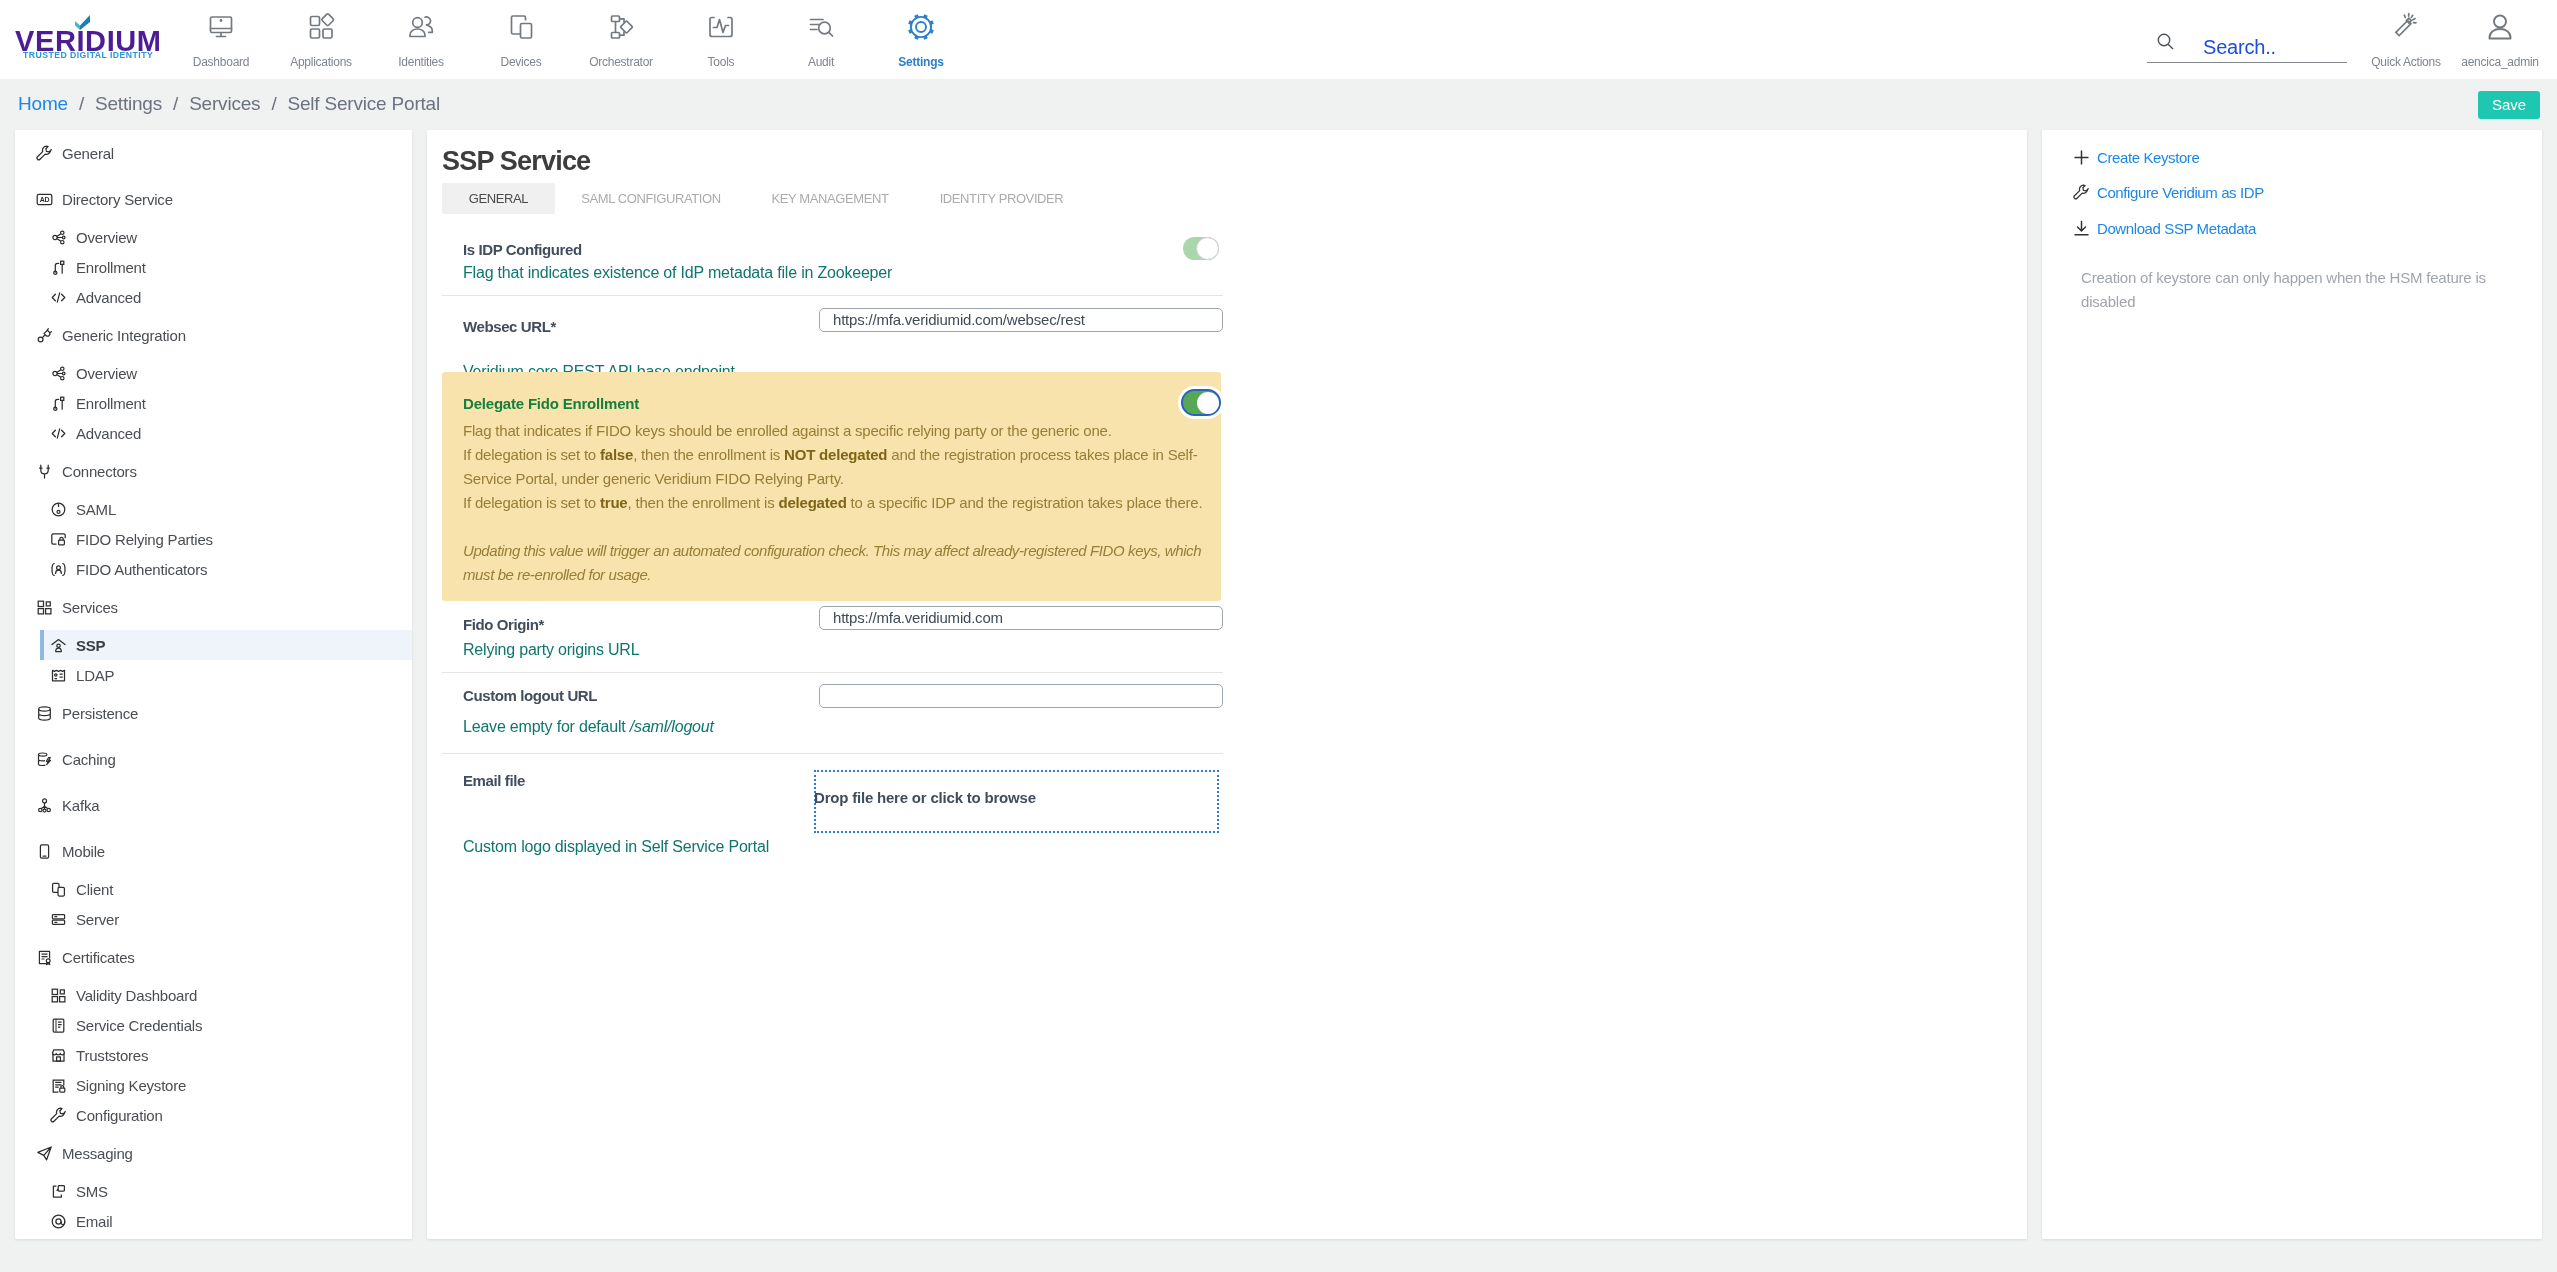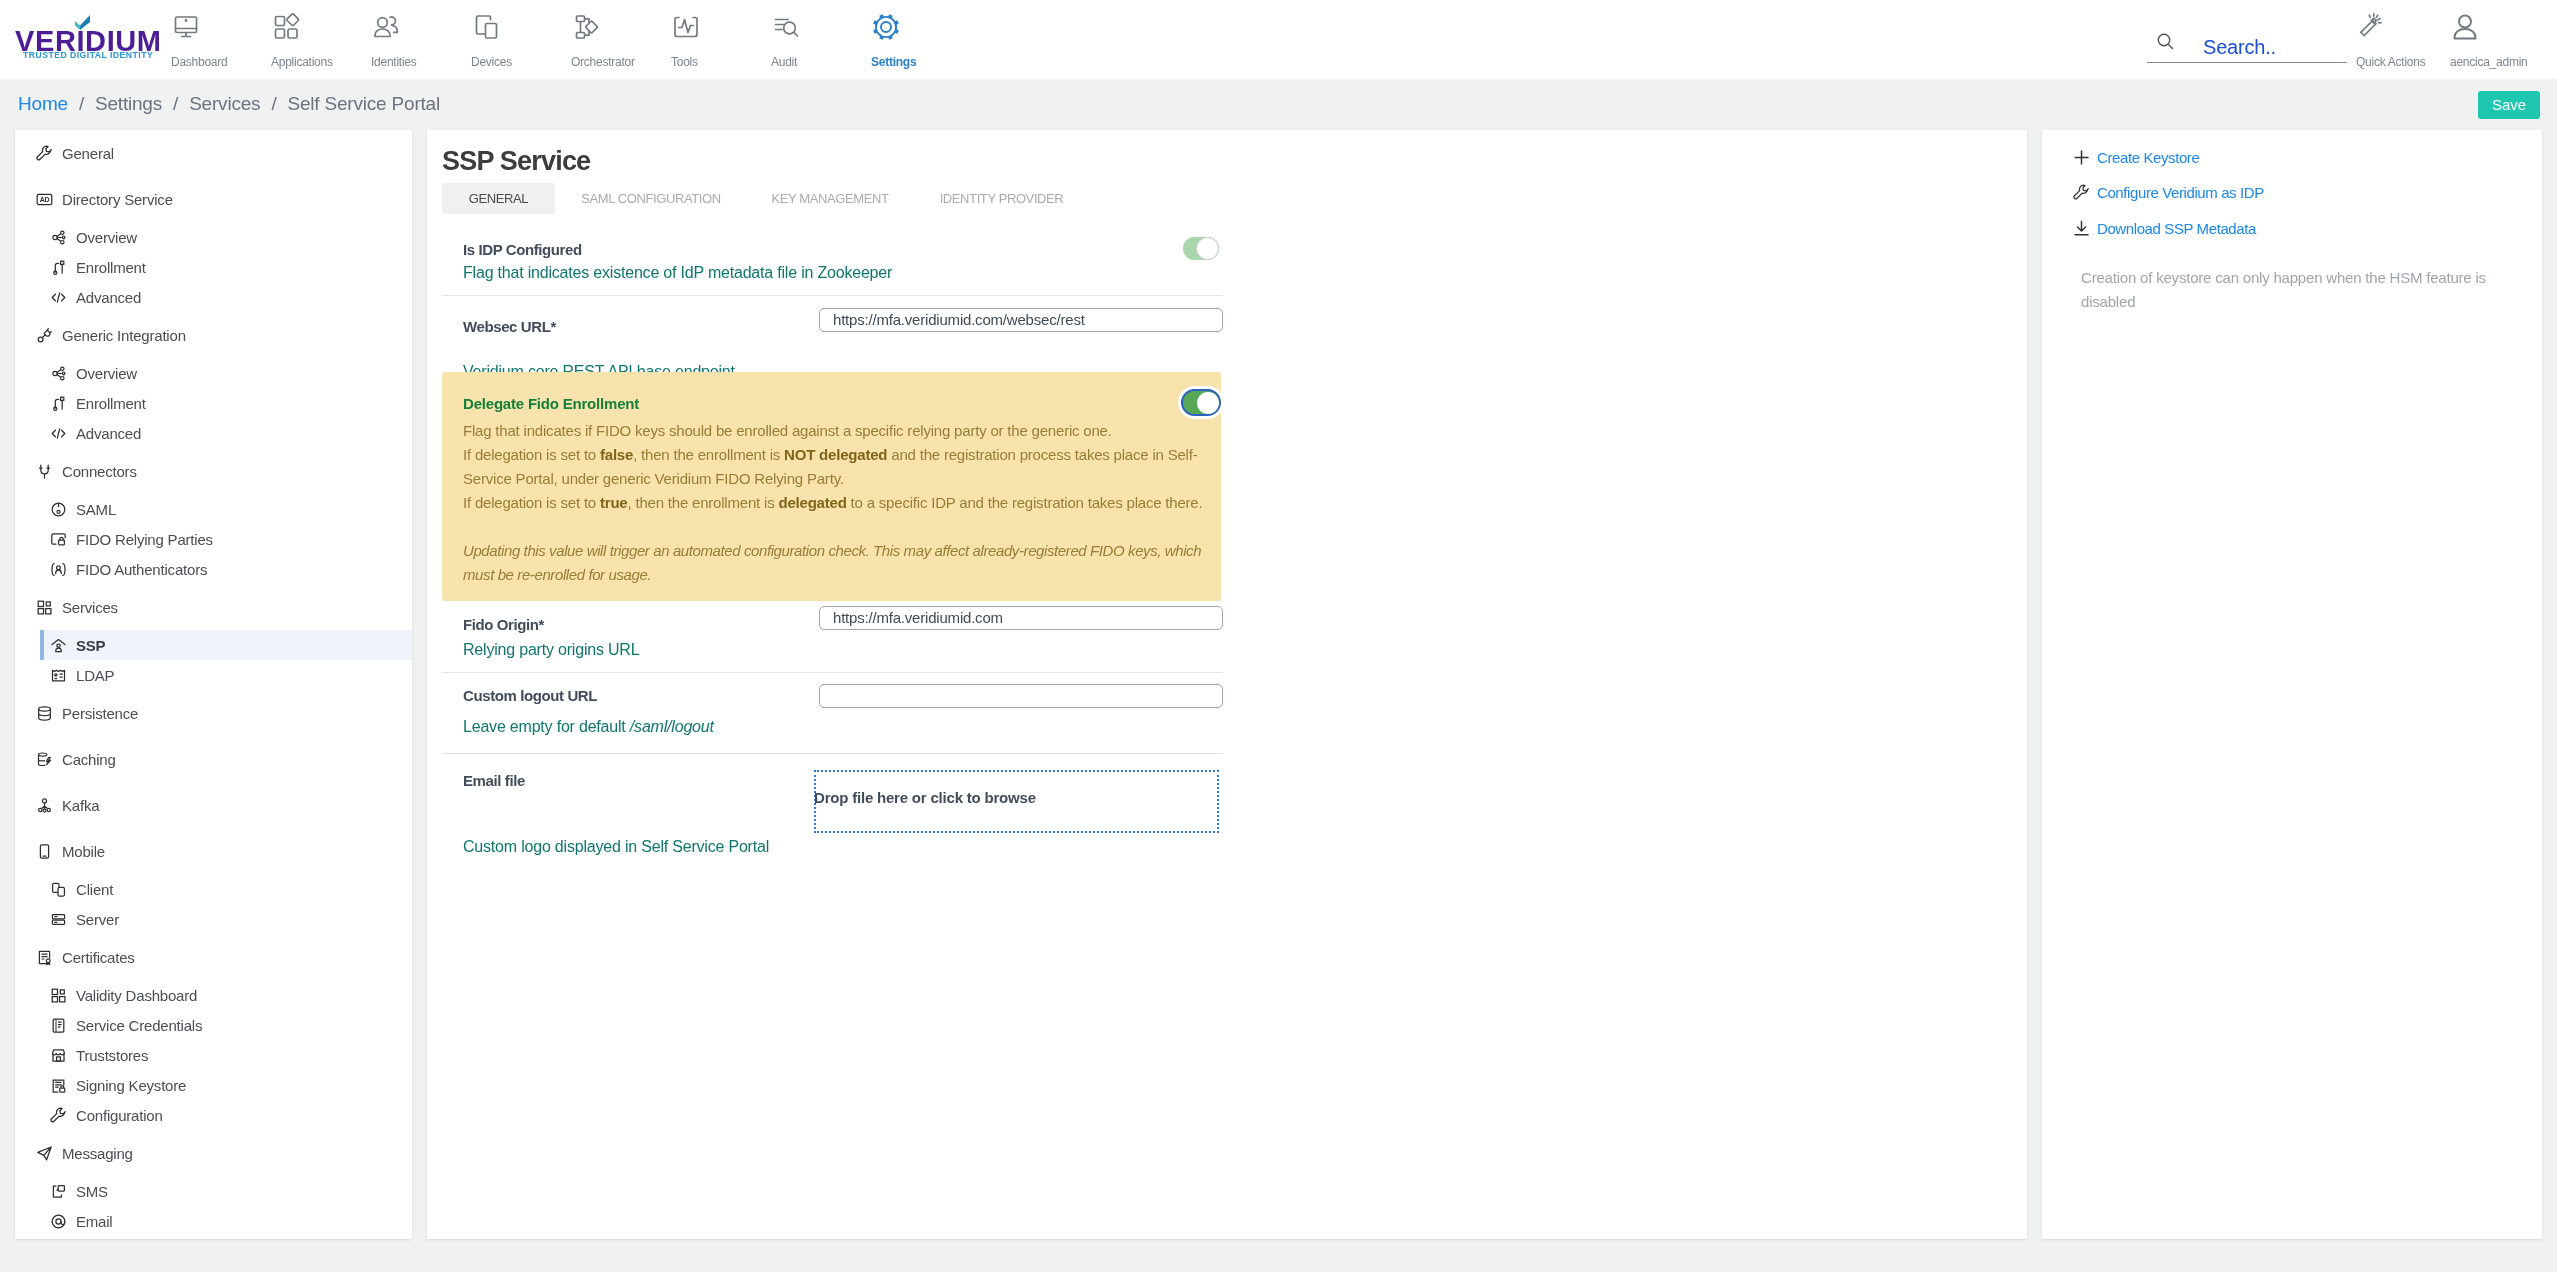--- a/index.html
+++ b/index.html
@@ -6,21 +6,21 @@
 html,body { width:2557px; height:1272px; background:#f0f1f1; font-family:"Liberation Sans",sans-serif; position:relative; overflow:hidden; }
 .abs { position:absolute; }
 .header { position:absolute; left:0; top:0; width:2557px; height:79px; background:#fff; }
 .panel { position:absolute; top:130px; background:#fff; box-shadow:0 1px 3px rgba(0,0,0,.10); border-radius:1px; }
 #sidebar { left:15px; width:397px; height:1109px; }
 #main { left:427px; width:1600px; height:1109px; }
 #rightp { left:2042px; width:500px; height:1109px; }
 
 .logo-main { position:absolute; left:15px; top:25px; font-size:29px; font-weight:bold; color:#4c1d95; letter-spacing:0.6px; }
 .logo-sub { position:absolute; left:23px; top:50px; font-size:8.7px; font-weight:bold; color:#2896d3; letter-spacing:0.45px; }
-.nav-item { position:absolute; top:0; width:100px; height:79px; }
+.nav-item { position:absolute; top:0; width:100px; height:79px; text-align:center; }
 .nav-item svg { margin-top:12px; }
 .nav-label { position:absolute; top:55px; width:100%; font-size:12px; color:#7d858f; letter-spacing:-0.25px; }
 .nav-active .nav-label { color:#2b80c9; font-weight:bold; }
 
 .crumbs { position:absolute; left:18px; top:93px; font-size:19px; color:#6b7280; letter-spacing:-0.2px; }
 .crumbs span { margin-right:11px; }
 .crumbs .home { color:#1d86ec; }
 .savebtn { position:absolute; left:2478px; top:91px; width:62px; height:28px; background:#1fc7b0; color:#fff; font-size:15px; text-align:center; line-height:28px; border-radius:3px; }
 
 .menu { display:flex; flex-direction:column; }

